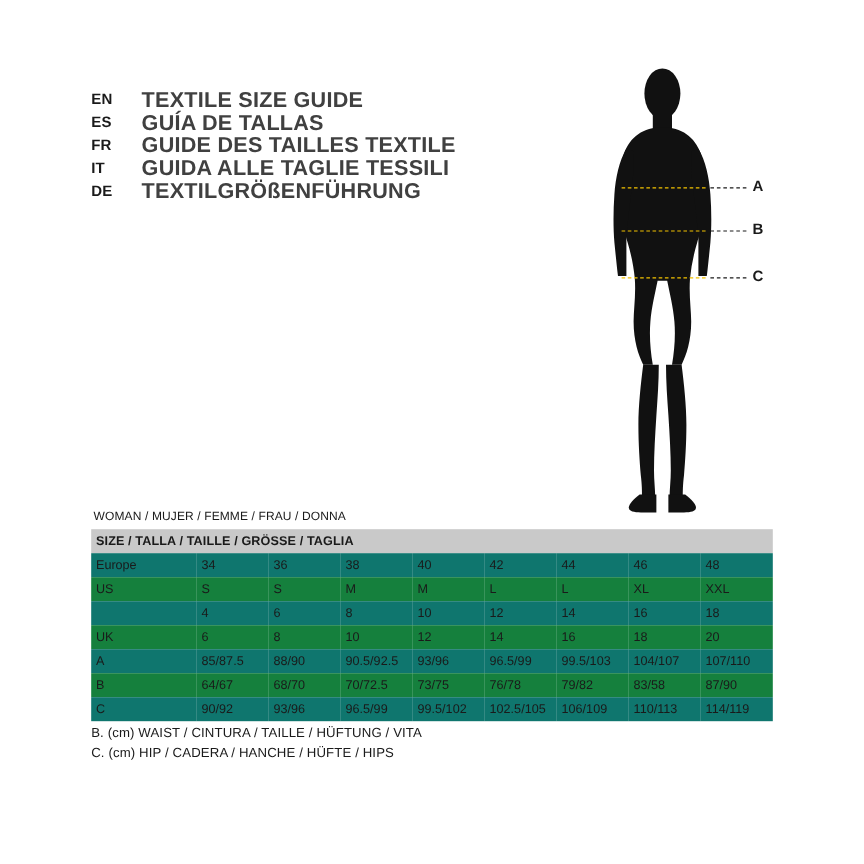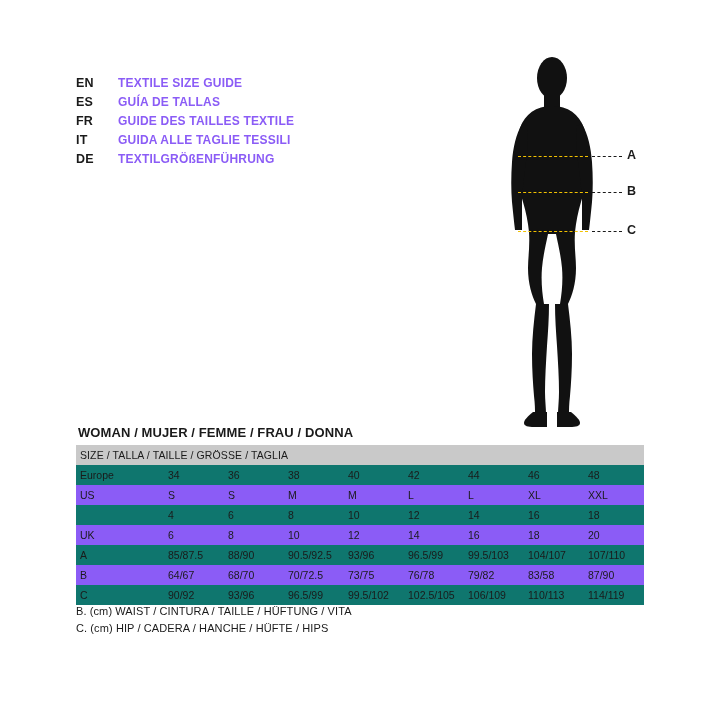--- a/index.html
+++ b/index.html
@@ -36,24 +36,24 @@
   }
   .title-lang {
     width: 42px;
     flex: 0 0 42px;
     font-size: 12.5px;
     font-weight: bold;
     letter-spacing: 0.2px;
     color: #1a1a1a;
   }
   .title-text {
-    font-size: 12px;
+    font-size: 18px;
     font-weight: bold;
     letter-spacing: 0.2px;
-    color: #8b5cf6;
+    color: #404040;
     white-space: nowrap;
   }
 
   
   .figure-wrap {
     position: absolute;
     left: 470px;
     top: 52px;
     width: 180px;
     height: 380px;
@@ -79,22 +79,22 @@
   }
 
   
   .table-wrap {
     position: absolute;
     left: 76px;
     top: 425px;
     width: 568px;
   }
   .table-caption {
-    font-size: 13px;
-    font-weight: bold;
+    font-size: 10px;
+    font-weight: normal;
     letter-spacing: 0.1px;
     color: #1a1a1a;
     margin-bottom: 5px;
     padding-left: 2px;
   }
   table.size-table {
     border-collapse: collapse;
     width: 568px;
     table-layout: fixed;
     font-size: 10.5px;
@@ -105,29 +105,29 @@
     text-align: left;
     padding: 2px 0 2px 4px;
     height: 16px;
     font-weight: normal;
     white-space: nowrap;
   }
   table.size-table tr.header-row {
     background: #c9c9c9;
   }
   table.size-table tr.header-row th {
-    font-weight: normal;
+    font-weight: bold;
     font-size: 10.5px;
     letter-spacing: 0.1px;
   }
   table.size-table tr.shade {
     background: #0f766e;
   }
   table.size-table tr.plain {
-    background: #8b5cf6;
+    background: #15803d;
   }
   .col-label { width: 88px; }
   .col-v { width: 60px; }
 
   
   .footnotes {
     position: absolute;
     left: 76px;
     top: 603px;
     width: 500px;

